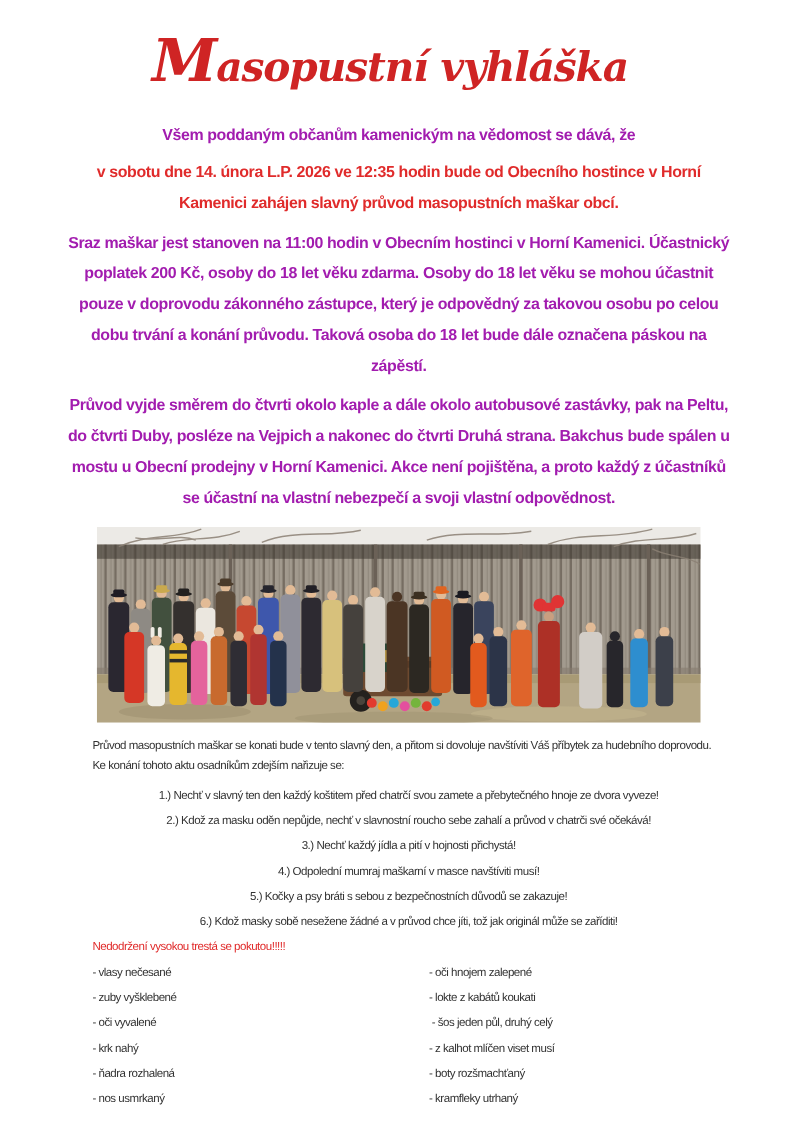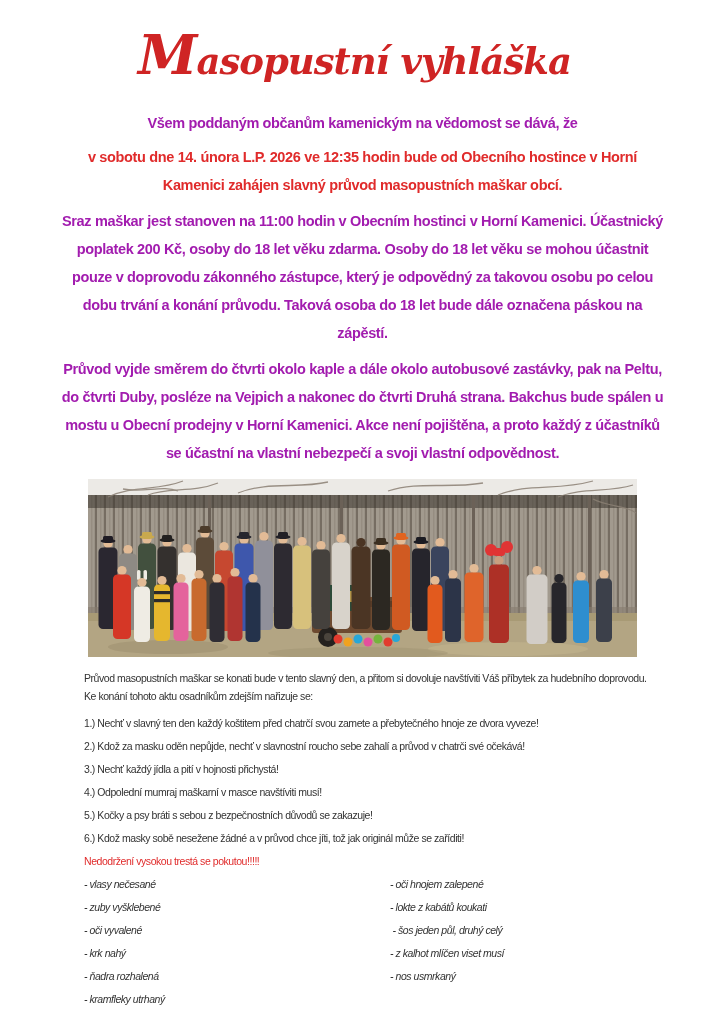--- a/index.html
+++ b/index.html
@@ -28,26 +28,26 @@
   .lead.body{margin-top:8px;}
 
   .photo-wrap{margin:12px 0 0 88px;width:549px;height:178px;}
   .photo-wrap svg{display:block;}
 
   .section{
     margin:12px 66px 0 84px;
     font-size:10.5px;letter-spacing:-0.45px;color:#333333;
   }
   .section .intro2{line-height:18px;margin:0 0 7px 0;}
-  .rules{list-style:none;margin:0;padding:0;}
+  .rules{list-style:none;margin:0;padding:0;text-align:center;}
   .rules li{line-height:23px;}
   .warning{color:#e02b2b;line-height:23px;margin:0;}
   .virtues-intro{line-height:23px;margin:0 0 2px 0;}
   .virtues{display:grid;grid-template-columns:306px 1fr;column-gap:0;}
-  .virtues div{line-height:23px;font-style:italic;}
+  .virtues div{line-height:23px;}
 </style>
 </head>
 <body>
 
 <div class="page">
 
   <h1 class="title">Masopustní vyhláška</h1>
 
   <p class="lead first">Všem poddaným občanům kamenickým na vědomost se dává, že</p>
 
@@ -228,20 +228,21 @@
     <div class="virtues">
       <div>- vlasy nečesané</div>
       <div>- oči hnojem zalepené</div>
       <div>- zuby vyšklebené</div>
       <div>- lokte z kabátů koukati</div>
       <div>- oči vyvalené</div>
       <div>&nbsp;- šos jeden půl, druhý celý</div>
       <div>- krk nahý</div>
       <div>- z kalhot mlíčen viset musí</div>
       <div>- ňadra rozhalená</div>
+      <div>- boty rozšmachťaný</div>
       <div>- nos usmrkaný</div>
       <div>- kramfleky utrhaný</div>
 
     </div>
 
   </div>
 
 </div>
 
 </body></html>

